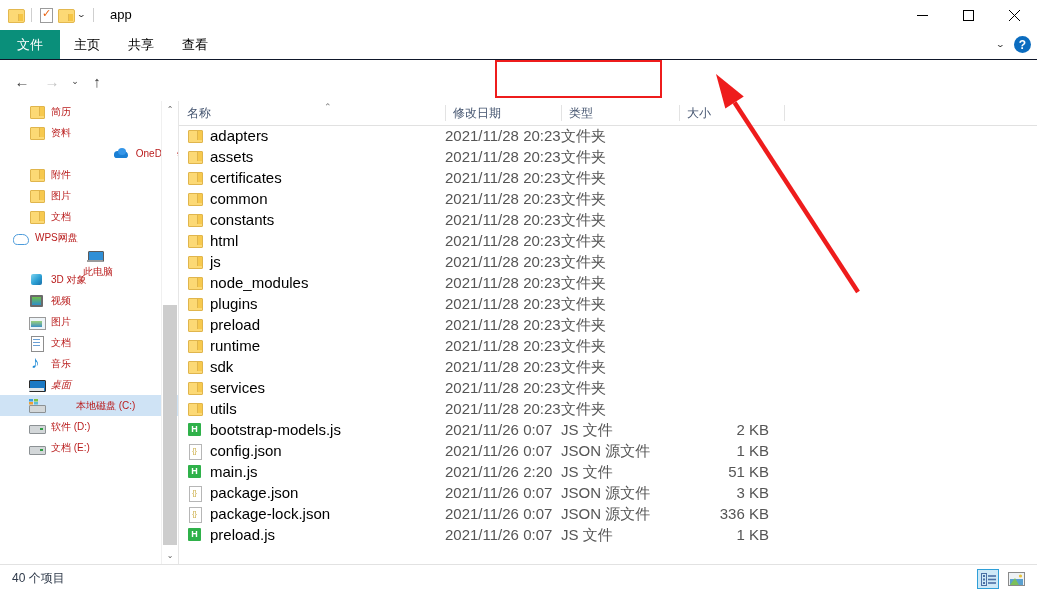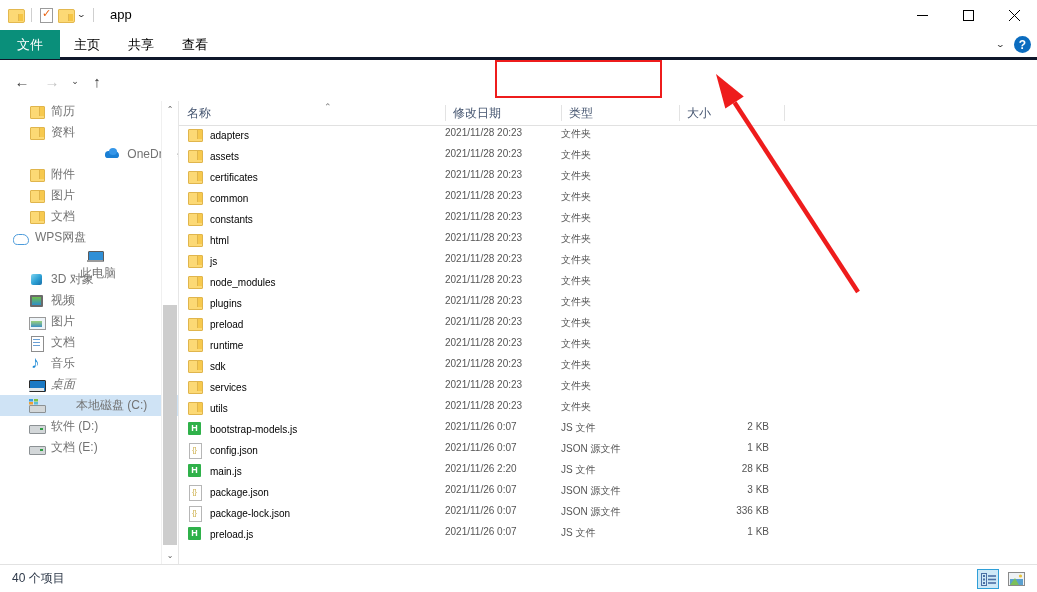--- a/index.html
+++ b/index.html
@@ -25,21 +25,21 @@
      background:#fff; border:1px solid #9b9b9b; }
   .prop-ico::after { content:"✓"; position:absolute; left:1px; top:-2px; font-size:11px; color:#e8610f; font-weight:bold; }
   .chev-small { font-size:8px; color:#333; line-height:1; transform:scaleX(1.5); display:inline-block; }
   .win-title { position:absolute; left:110px; top:0; height:30px; line-height:30px; font-size:13px; color:#000; }
   .wbtns { position:absolute; right:0; top:0; height:30px; display:flex; }
   .wbtn { width:46px; height:30px; display:flex; align-items:center; justify-content:center; font-size:12px; color:#000; }
   .wbtn svg { display:block; }
 
   
   .ribbon { position:absolute; left:0; top:30px; width:1037px; height:30px; background:#fff;
-     border-bottom:3px solid #0f172a; }
+     border-bottom:1px solid #0f172a; }
   .tabs { position:absolute; left:0; top:0; display:flex; height:29px; align-items:stretch; }
   .tab { padding:0 14px; display:flex; align-items:center; font-size:13px; color:#000; }
   .tab.file { background:#0a8f7a; color:#fff; padding:0 17px; font-weight:normal; }
   .ribbon-right { position:absolute; right:6px; top:0; height:29px; display:flex; align-items:center; gap:10px; }
   .help-btn { width:17px; height:17px; border-radius:50%; background:#0b6cbf; color:#fff;
      font-size:12px; font-weight:bold; display:flex; align-items:center; justify-content:center; }
 
   
   .navbar { position:absolute; left:0; top:61px; width:1037px; height:40px; background:#fff; }
   .navbtn { position:absolute; top:8px; width:24px; height:24px; display:flex; align-items:center; justify-content:center;
@@ -52,21 +52,21 @@
   .crumb-sep { color:#6d6d6d; font-size:10px; padding:0 1px; }
   .addr-drop { width:22px; height:24px; display:flex; align-items:center; justify-content:center; font-size:9px; color:#333; }
   .addr-refresh { width:26px; height:24px; display:flex; align-items:center; justify-content:center;
      border-left:1px solid #e2e2e2; font-size:13px; color:#333; }
   .searchbox { position:absolute; left:824px; top:64px; width:198px; height:26px;
      border:1px solid #c8c8c8; background:#fff; display:flex; align-items:center; padding-left:10px; gap:8px; }
   .search-ph { font-size:12px; color:#707070; }
 
   
   .sidebar { position:absolute; left:0; top:101px; width:178px; height:463px; background:#fff; overflow:hidden; }
-  .snode { height:21px; display:flex; align-items:center; font-size:12px; color:#737373; white-space:nowrap; }
+  .snode { height:21px; display:flex; align-items:center; font-size:10px; color:#b91c1c; white-space:nowrap; }
   .snode.sel { background:#cfe3f5; }
   .snode .lbl { margin-left:6px; }
   .sb-scroll { position:absolute; left:161px; top:101px; width:16px; height:463px; background:#fff;
      border-left:1px solid #f0f0f0; }
   .sb-arrow { position:absolute; left:0; width:16px; height:17px; display:flex; align-items:center;
      justify-content:center; font-size:8px; color:#606060; }
   .sb-thumb { position:absolute; left:1px; width:14px; background:#cdcdcd; }
   .vsep { position:absolute; left:178px; top:101px; width:1px; height:463px; background:#e6e6e6; }
 
   
@@ -120,21 +120,21 @@
 
   
   .filelist { position:absolute; left:179px; top:101px; width:858px; height:463px; background:#fff; }
   .colhdr { position:absolute; left:0; top:0; width:858px; height:25px; background:#fff;
      border-bottom:1px solid #e1e1e1; }
   .colhdr .col { position:absolute; top:0; height:24px; display:flex; align-items:center;
      font-size:12px; color:#44546f; padding-left:8px; }
   .colhdr .divider { position:absolute; top:4px; width:1px; height:16px; background:#e3e3e3; }
   .sortarrow { position:absolute; top:1px; font-size:9px; color:#7a7a7a; }
   .rows { position:absolute; left:0; top:26px; width:858px; }
-  .row { height:21px; display:flex; align-items:center; font-size:10px; }
+  .row { height:21px; display:flex; align-items:center; font-size:15px; }
   .cell-name { position:absolute; left:8px; display:flex; align-items:center; gap:7px; color:#000; }
   .cell-date { position:absolute; left:266px; color:#555; }
   .cell-type { position:absolute; left:382px; color:#555; }
   .cell-size { position:absolute; left:500px; width:90px; text-align:right; color:#555; }
   .row-inner { position:relative; width:858px; height:21px; }
   .fi { width:16px; height:16px; position:relative; flex:0 0 16px; }
   .fi-folder::before { content:""; position:absolute; left:1px; top:2px; width:13px; height:11px;
      background:#fcd975; border:1px solid #e0b54c; border-radius:1px; }
   .fi-folder::after { content:""; position:absolute; left:10px; top:3px; width:4px; height:9px;
      background:#f7c94e; border-left:1px solid #e0b54c; }
@@ -513,21 +513,21 @@
           </div>
         </div>
         <div class="row">
           <div class="row-inner">
             <div class="cell-name">
               <span class="fi fi-js"></span>
               <span>main.js</span>
             </div>
             <div class="cell-date">2021/11/26 2:20</div>
             <div class="cell-type">JS 文件</div>
-            <div class="cell-size">28 KB</div>
+            <div class="cell-size">51 KB</div>
           </div>
         </div>
         <div class="row">
           <div class="row-inner">
             <div class="cell-name">
               <span class="fi fi-json"></span>
               <span>package.json</span>
             </div>
             <div class="cell-date">2021/11/26 0:07</div>
             <div class="cell-type">JSON 源文件</div>

